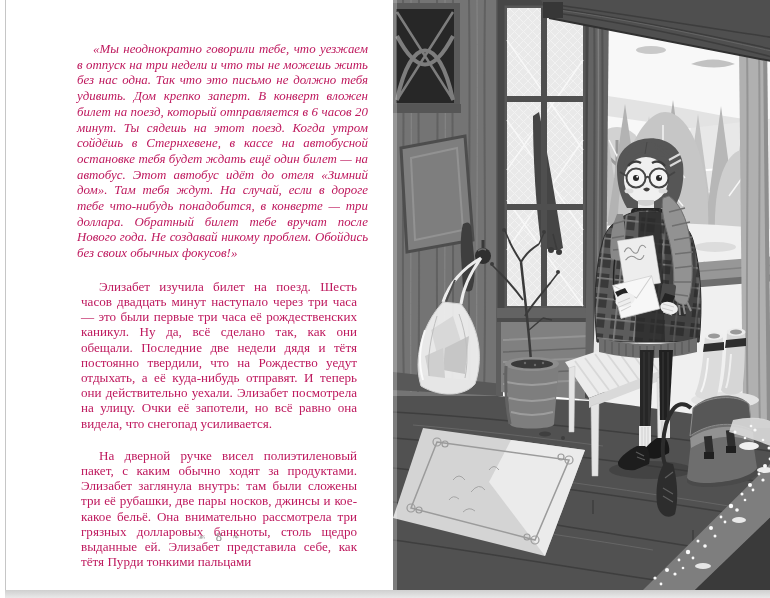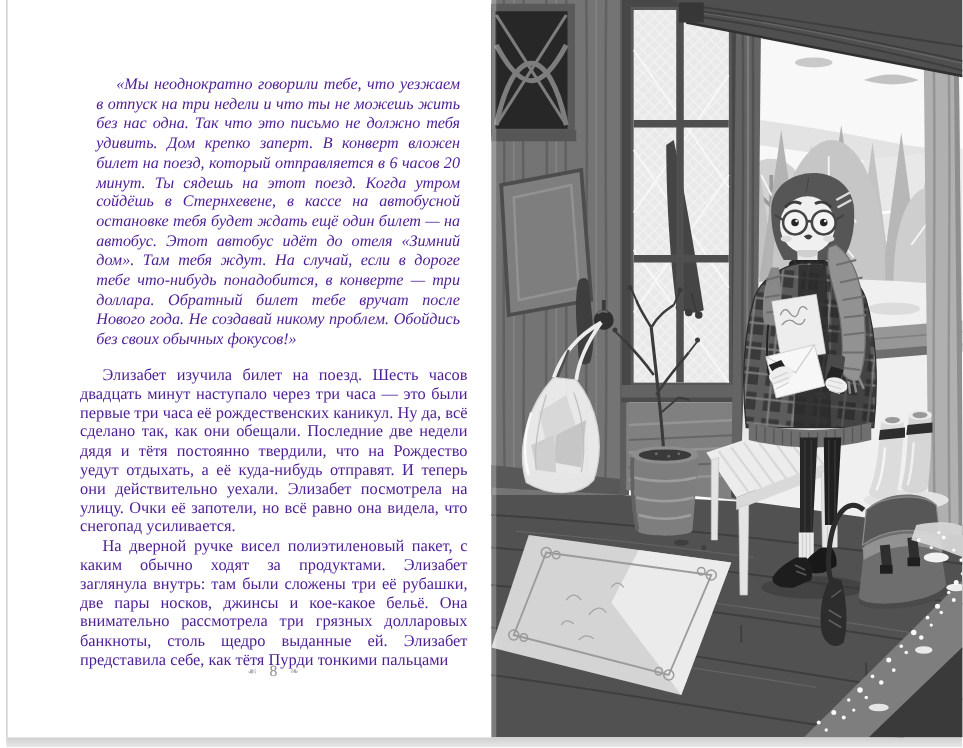--- a/index.html
+++ b/index.html
@@ -3,24 +3,24 @@
 <meta charset="utf-8">
 <style>
   html,body{margin:0;padding:0;background:#ffffff;}
   .stage{position:relative;width:770px;height:598px;background:#ffffff;overflow:hidden;
          font-family:"Liberation Serif", serif;}
   .edge-left{position:absolute;left:5px;top:0;width:1px;height:590px;background:#c6c6c6;}
   .edge-bottom{position:absolute;left:5px;top:590px;width:765px;height:8px;
                background:linear-gradient(#cfcfcf,#e9e9e9);}
   .spread{position:absolute;left:6px;top:0;width:764px;height:590px;background:#ffffff;}
   .page-left{position:absolute;left:0;top:0;width:381px;height:590px;background:#ffffff;}
-  .text-block{position:absolute;left:58px;top:60px;width:310px;color:#4c1d95;}
+  .text-block{position:absolute;left:58px;top:42px;width:310px;color:#be185d;}
   .letter{font-style:italic;font-size:12.9px;line-height:15.7px;text-align:justify;
           margin:0 6px 12px 13px;text-indent:16px;}
-  .para{font-size:13.1px;line-height:15.2px;text-align:justify;margin:0;text-indent:18px;}
+  .para{font-size:13.1px;line-height:15.2px;text-align:justify;margin:17px;text-indent:18px;}
   .folio{position:absolute;left:58px;top:530px;width:310px;text-align:center;color:#8f8f8f;
          font-size:12.5px;letter-spacing:1px;}
   .folio .orn{font-family:"DejaVu Sans", sans-serif;font-size:9px;color:#b3b3b3;
               position:relative;top:-1px;}
   .folio .orn.l{margin-right:9px;}
   .folio .orn.r{margin-left:9px;}
   .page-right{position:absolute;left:387px;top:0;width:383px;height:590px;}
   .page-right svg{display:block;}
 </style>
 </head>

